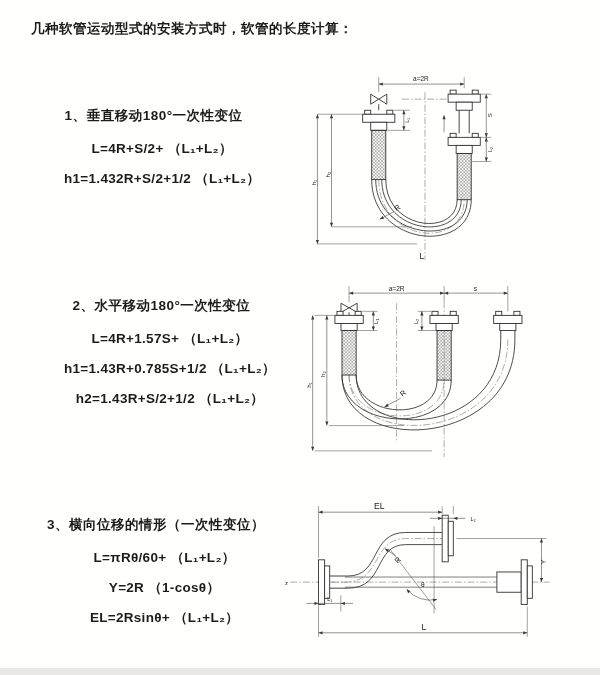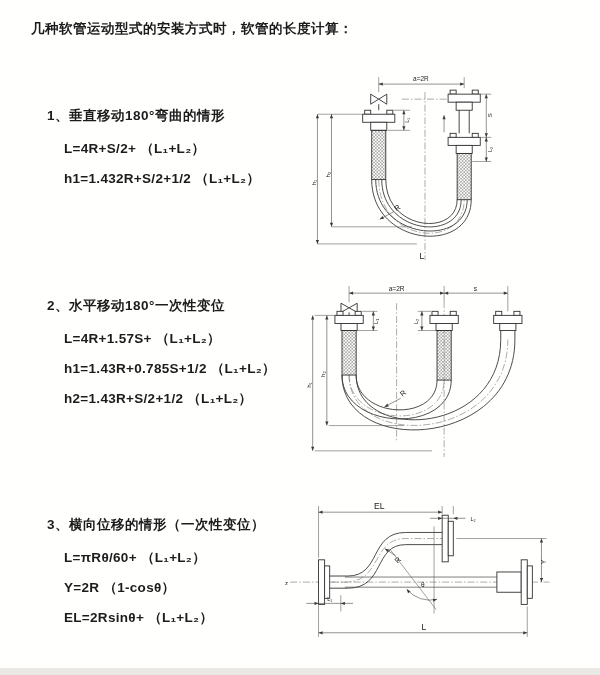--- a/index.html
+++ b/index.html
@@ -1,37 +1,37 @@
 <!DOCTYPE html>
 <html><head>
 <meta charset="utf-8">
 <style>
   html,body{margin:0;padding:0;background:#fff;}
   .page{position:relative;width:600px;height:675px;background:#fffffe;overflow:hidden;
-        font-family:"Liberation Sans","DejaVu Sans",sans-serif;color:#1c1c1c;}
+        font-family:"Liberation Sans","DejaVu Sans",sans-serif;color:#1c1c1c;text-align:center;}
   .title{position:absolute;left:31px;top:20px;font-size:13.5px;font-weight:700;letter-spacing:.5px;}
   .sec{position:absolute;left:47px;}
   .sec-h{font-size:13.5px;font-weight:700;line-height:20px;letter-spacing:.5px;}
   .fx{margin:8px 0 0 17px;}
   .fx div{font-size:13.5px;font-weight:700;line-height:30px;letter-spacing:.3px;}
   .dia{position:absolute;}
   .dia svg{display:block;}
   .dia text{font-family:"Liberation Sans","DejaVu Sans",sans-serif;fill:#222;}
   .scan-edge{position:absolute;left:0;bottom:0;width:600px;height:7px;background:#eae8e4;}
 </style>
 </head>
 <body>
 
 <div class="page">
 
   <div class="title">几种软管运动型式的安装方式时，软管的长度计算：</div>
 
   <div class="sec" style="top:106px;">
     <div class="sec-h">
-      <span>1、</span><span>垂直移动180°弯曲的情形</span>
+      <span>1、</span><span>垂直移动180°一次性变位</span>
     </div>
     <div class="fx">
       <div>L=4R+S/2+ （L₁+L₂）</div>
       <div>h1=1.432R+S/2+1/2 （L₁+L₂）</div>
     </div>
   </div>
 
   <div class="dia" style="left:303px;top:66px;">
   <svg width="252" height="196" viewBox="0 0 250 195">
     <defs>

